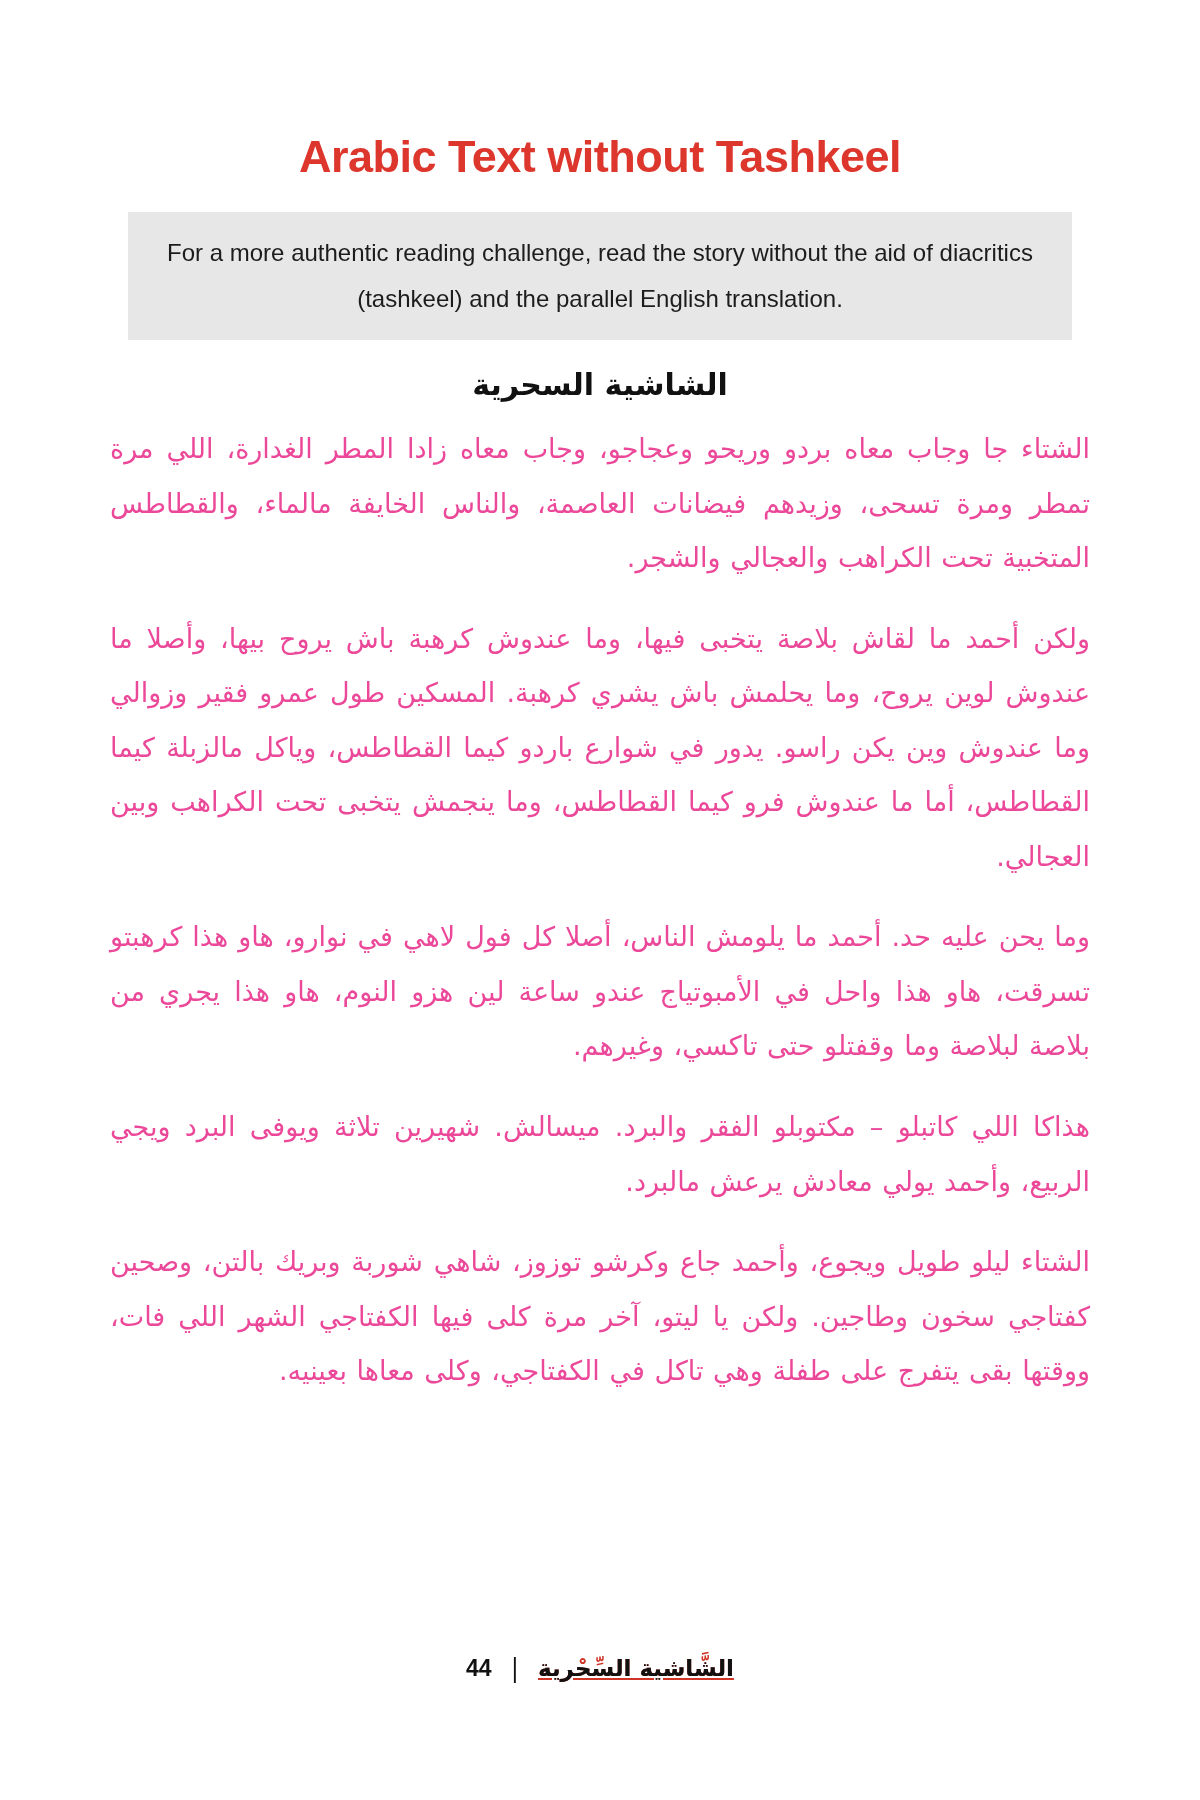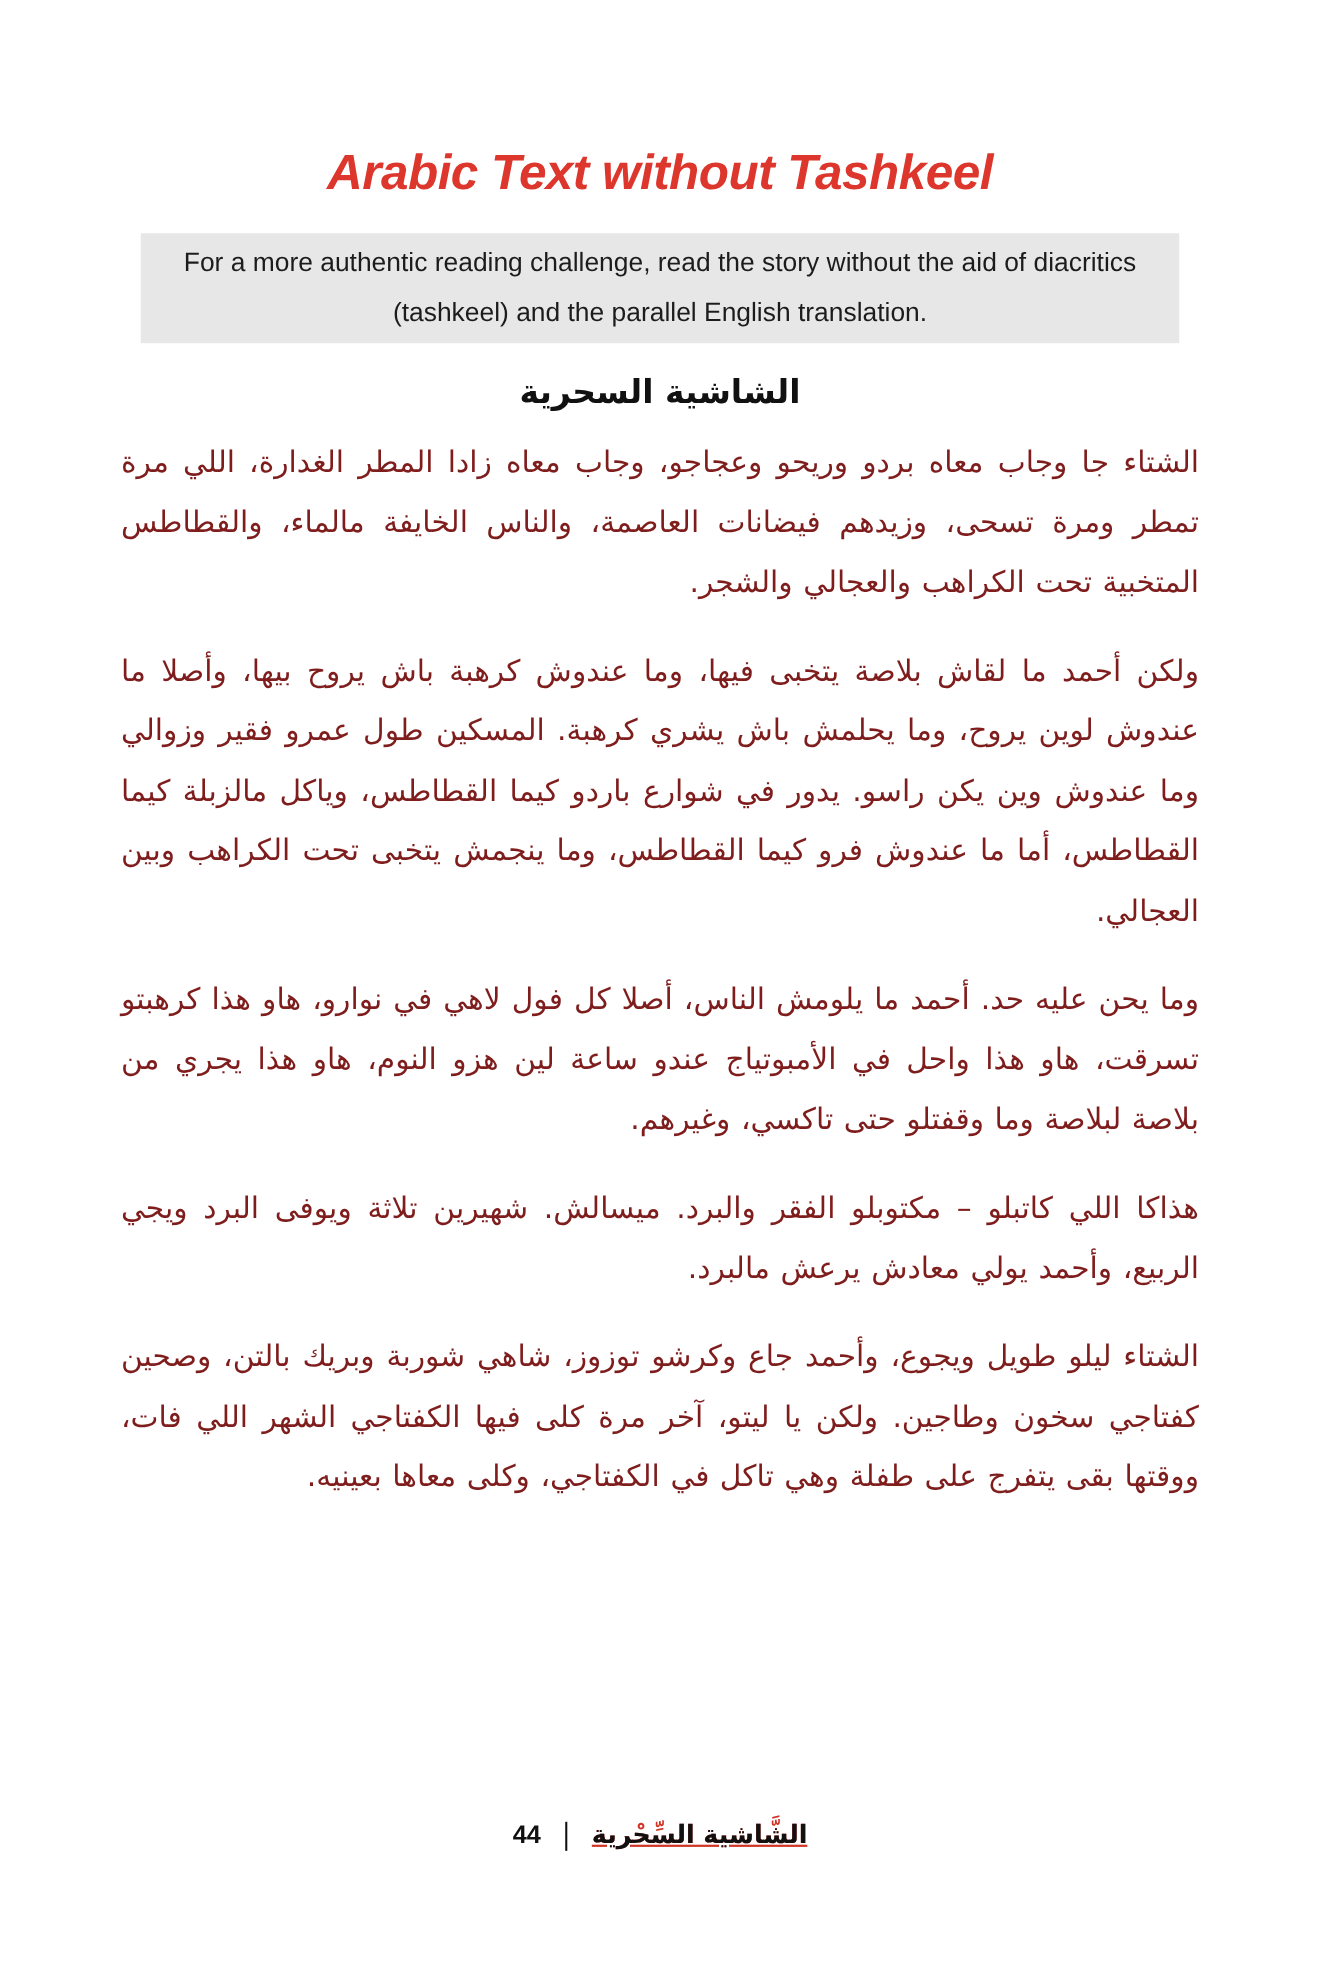--- a/index.html
+++ b/index.html
@@ -19,27 +19,26 @@
 
   .doc-title {
     margin-top: 130px;
     text-align: center;
     font-family: "Liberation Sans", "DejaVu Sans", sans-serif;
     font-weight: 800;
     font-size: 45px;
     letter-spacing: -0.5px;
     color: #dd362c;
     line-height: 1.2;
-    font-style: italic;
   }
 
   .subtitle-note {
     margin: 28px 18px 0 18px;
     background: #e7e7e7;
-    padding: 4px 24px;
+    padding: 18px 24px;
     text-align: center;
     font-family: "Liberation Sans", "DejaVu Sans", sans-serif;
     font-size: 24px;
     line-height: 1.92;
     color: #1c1c1c;
   }
 
   .story-heading {
     margin-top: 24px;
     direction: rtl;
@@ -48,21 +47,21 @@
     font-weight: 700;
     color: #111111;
     line-height: 1.4;
   }
 
   .story-body {
     margin-top: 16px;
     direction: rtl;
     text-align: justify;
     text-align-last: right;
-    color: #7f1d1d;
+    color: #ec4899;
   }
 
   .story-body p {
     font-size: 27px;
     line-height: 2.02;
     margin-bottom: 26px;
     word-spacing: 1px;
   }
 
   .page-footer {

